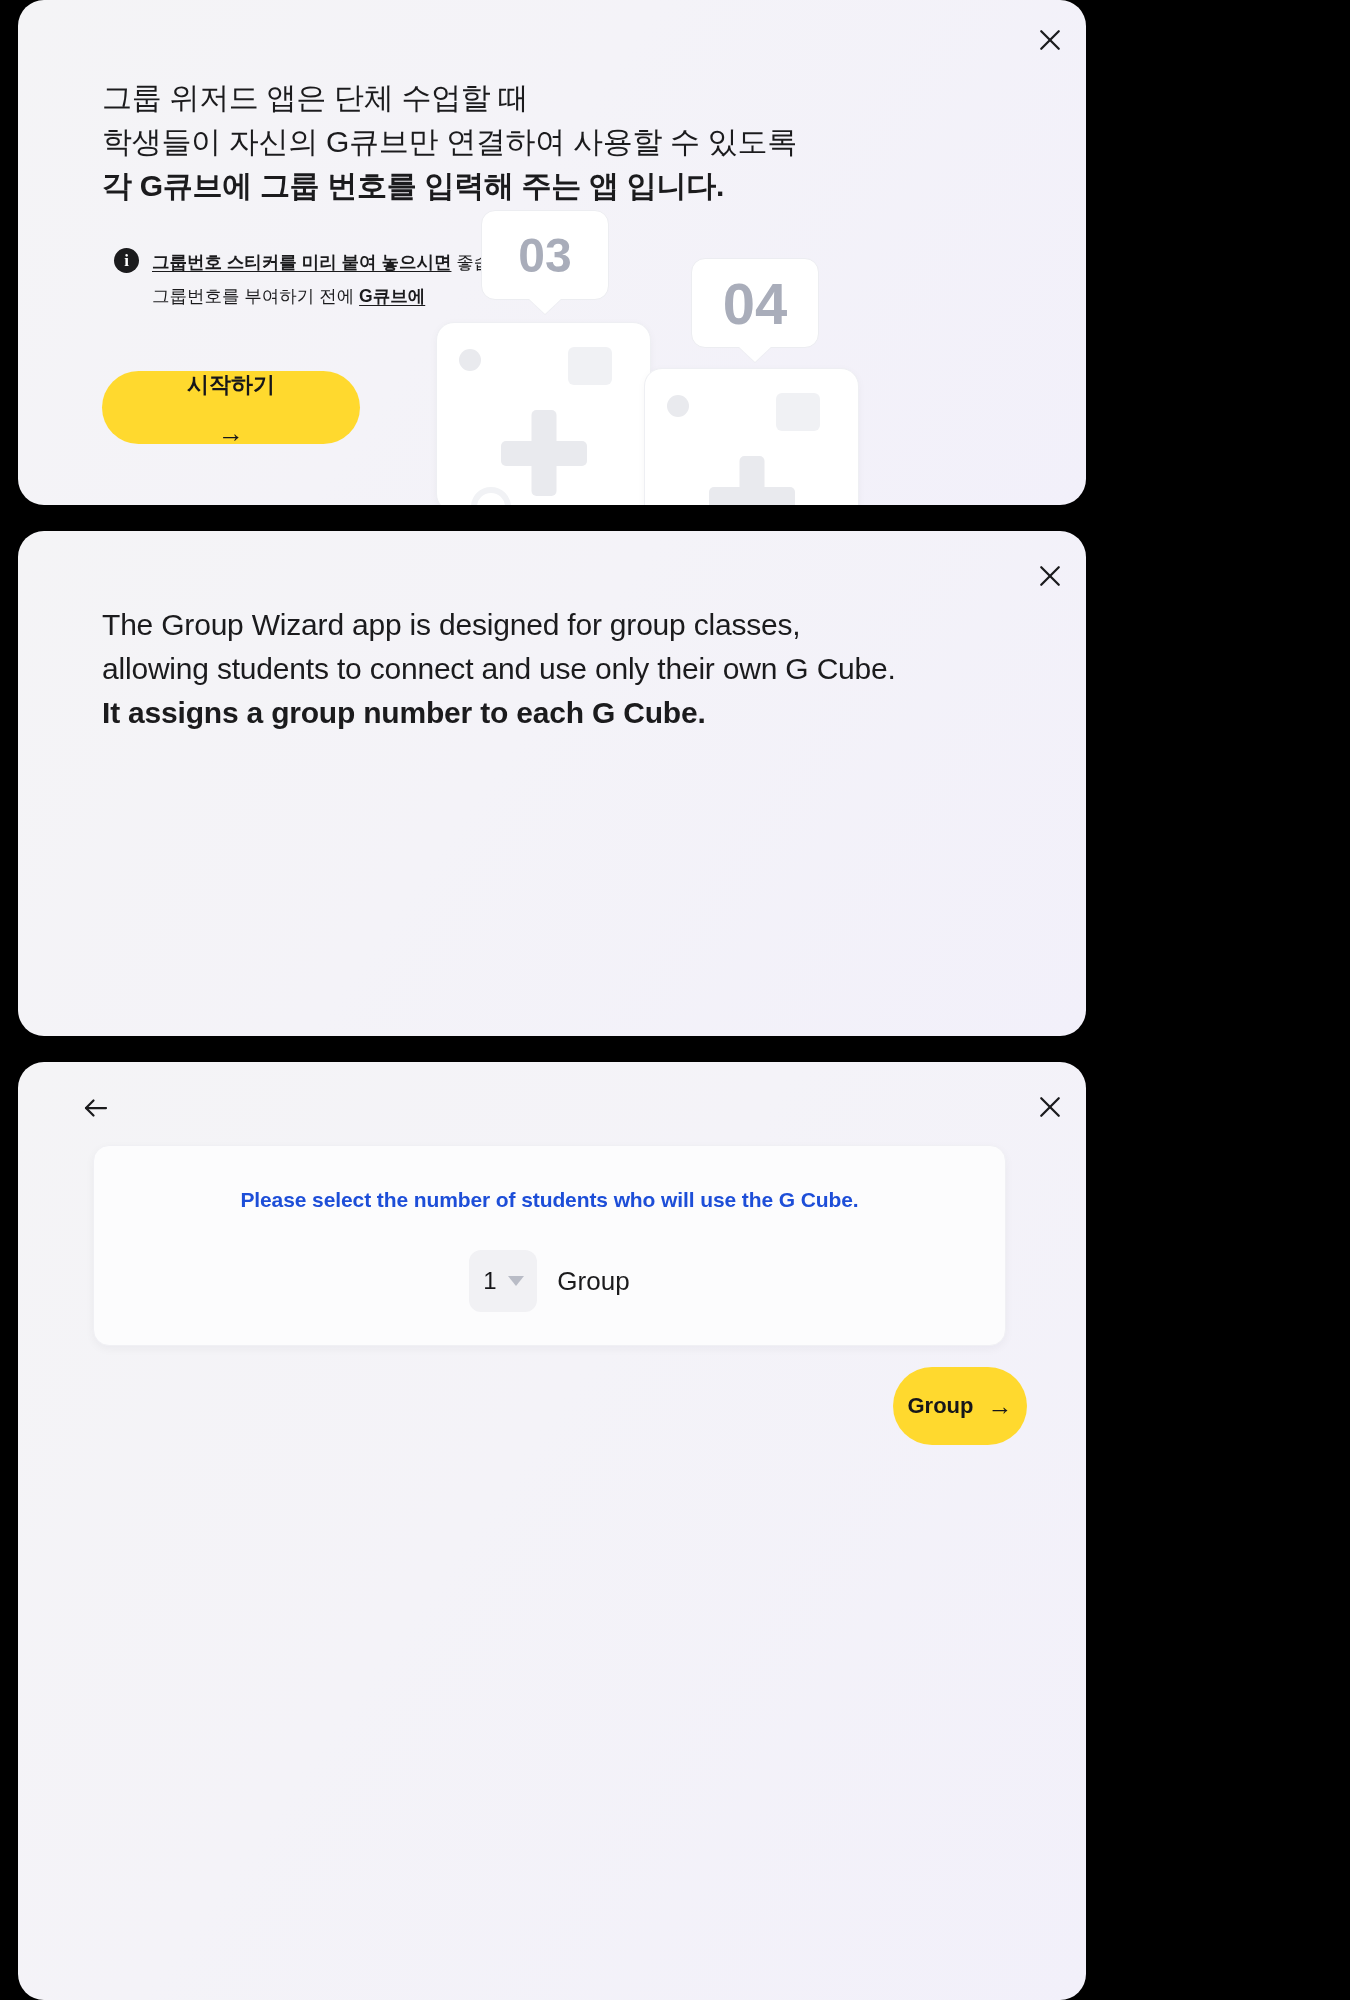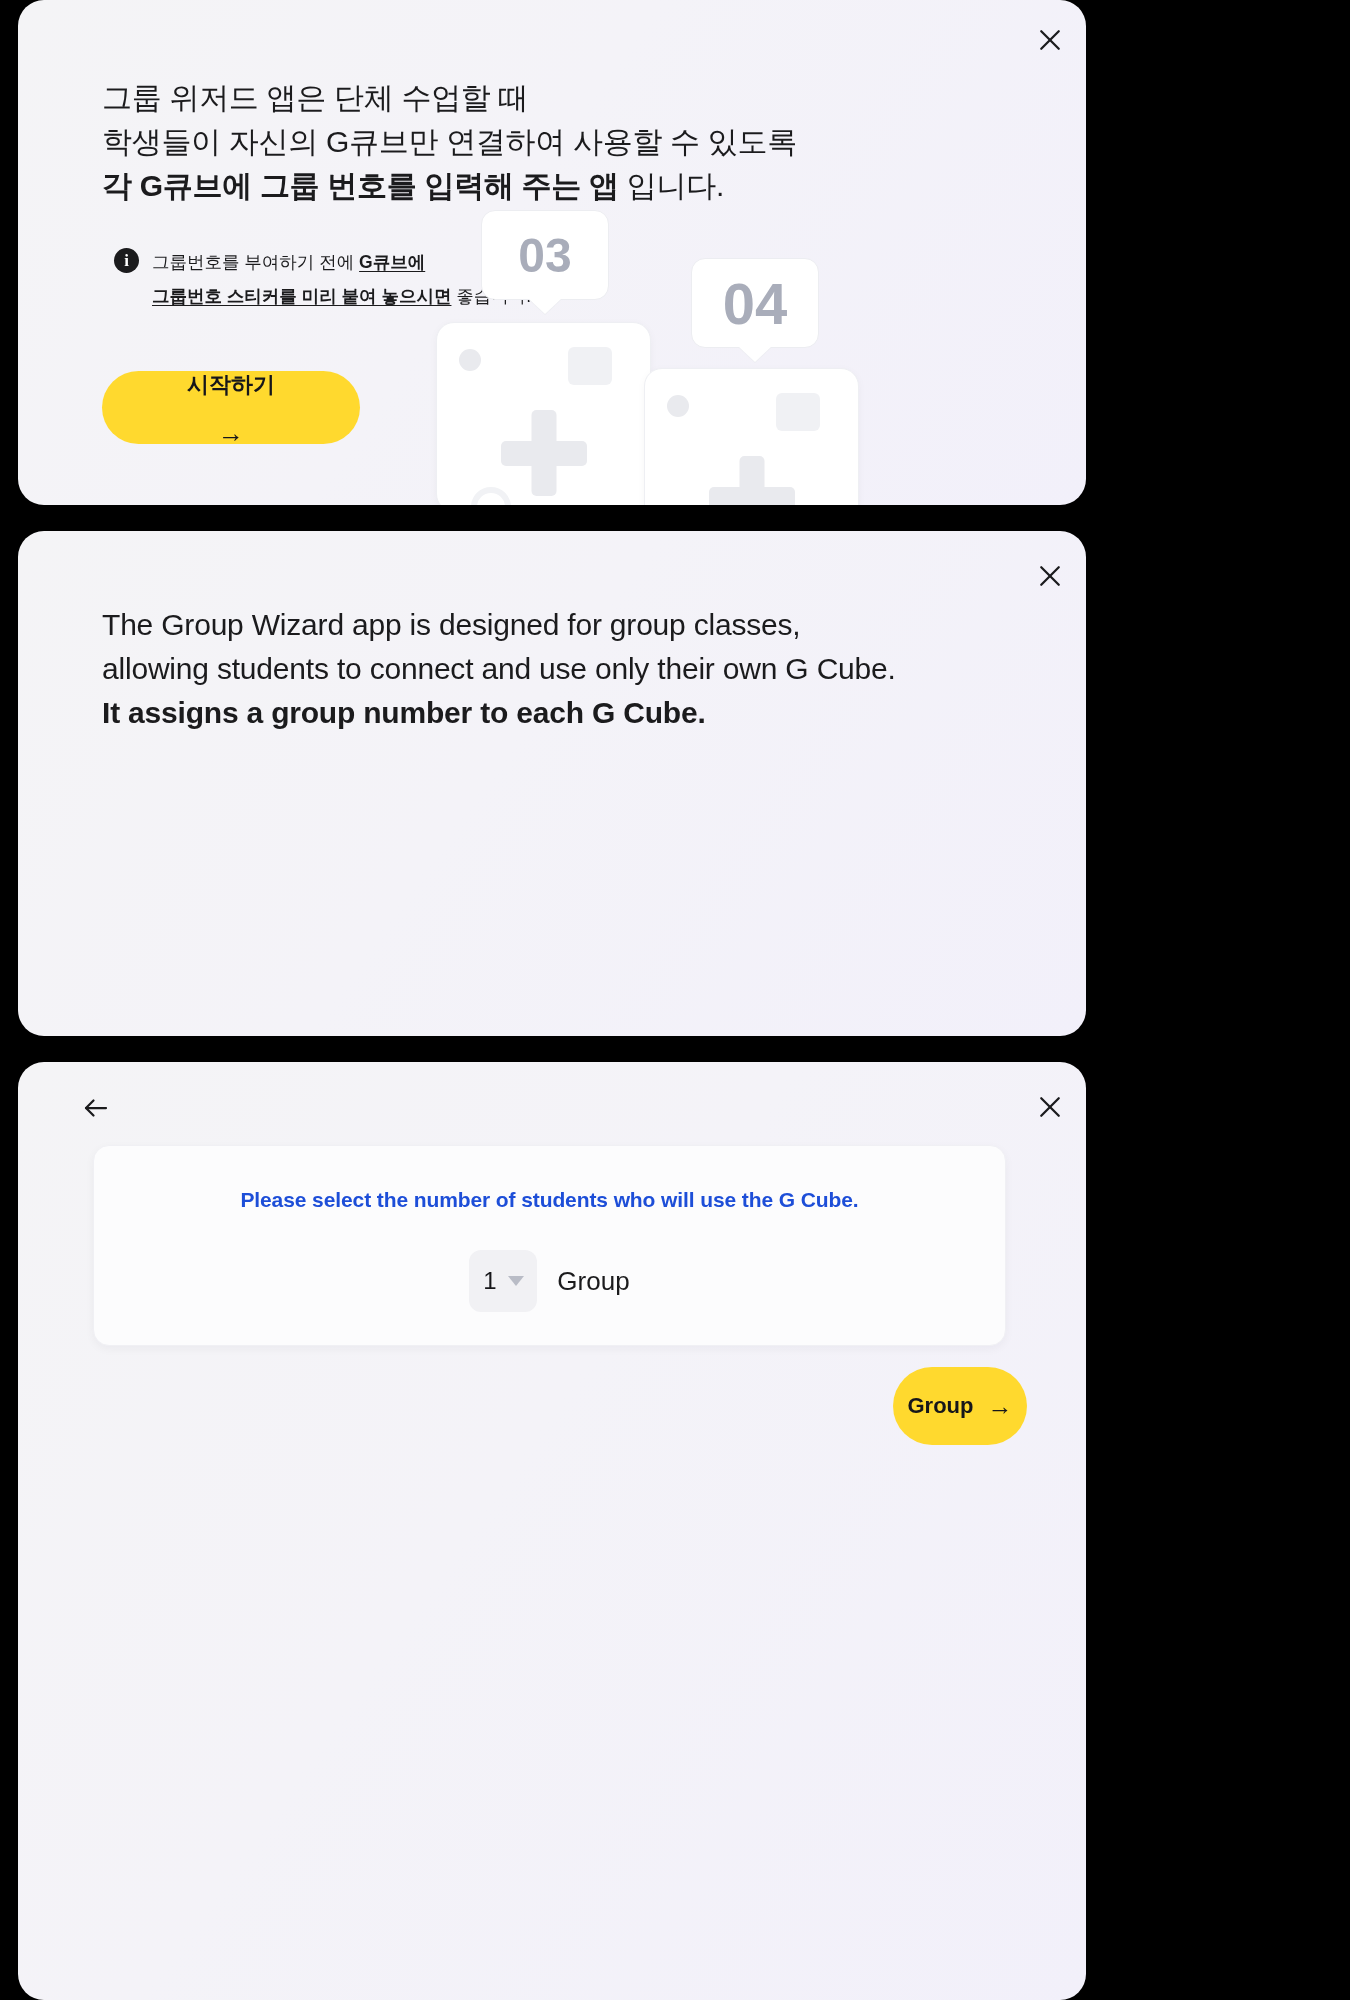--- a/index.html
+++ b/index.html
@@ -56,21 +56,21 @@
     left: 84px;
     color: #1b1b1d;
     line-height: 1.30;
     white-space: nowrap;
   }
   .headline .ln { display: block; }
   .headline .ln.strong { font-weight: 700; }
 
   .ko-head { top: 78px; font-size: 30px; font-weight: 400; letter-spacing: -0.3px; }
   .ko-head .ln { margin-bottom: 5px; }
-  .ko-head .tail { font-weight: 400; }
+  .ko-head .tail { font-weight: 700; }
 
   .en-head { top: 74px; font-size: 30px; font-weight: 400; letter-spacing: -0.2px; }
   .en-head .ln { margin-bottom: 5px; }
 
   
   .note {
     position: absolute;
     left: 96px;
     display: flex;
     align-items: flex-start;
@@ -287,22 +287,22 @@
 
     <div class="headline ko-head">
       <span class="ln">그룹 위저드 앱은 단체 수업할 때</span>
       <span class="ln">학생들이 자신의 G큐브만 연결하여 사용할 수 있도록</span>
       <span class="ln"><b>각 G큐브에 그룹 번호를 입력해 주는 앱</b><span class="tail"> 입니다.</span></span>
     </div>
 
     <div class="note" id="note-ko">
       <div class="note-icon">i</div>
       <div class="note-body">
+        <span class="note-line"><span class="u">그룹번호 스티커를 미리 붙여 놓으시면</span><span class="plain"> 좋습니다.</span></span>
         <span class="note-line"><span class="plain">그룹번호를 부여하기 전에 </span><span class="u">G큐브에</span></span>
-        <span class="note-line"><span class="u">그룹번호 스티커를 미리 붙여 놓으시면</span><span class="plain"> 좋습니다.</span></span>
       </div>
     </div>
 
     <button class="pill-btn" id="btn-start-ko">
       <span>시작하기</span>
       <span class="arrow">→</span>
     </button>
 
     <div class="illus" id="illus-ko">
       <div class="bubble bub-a">03</div>

